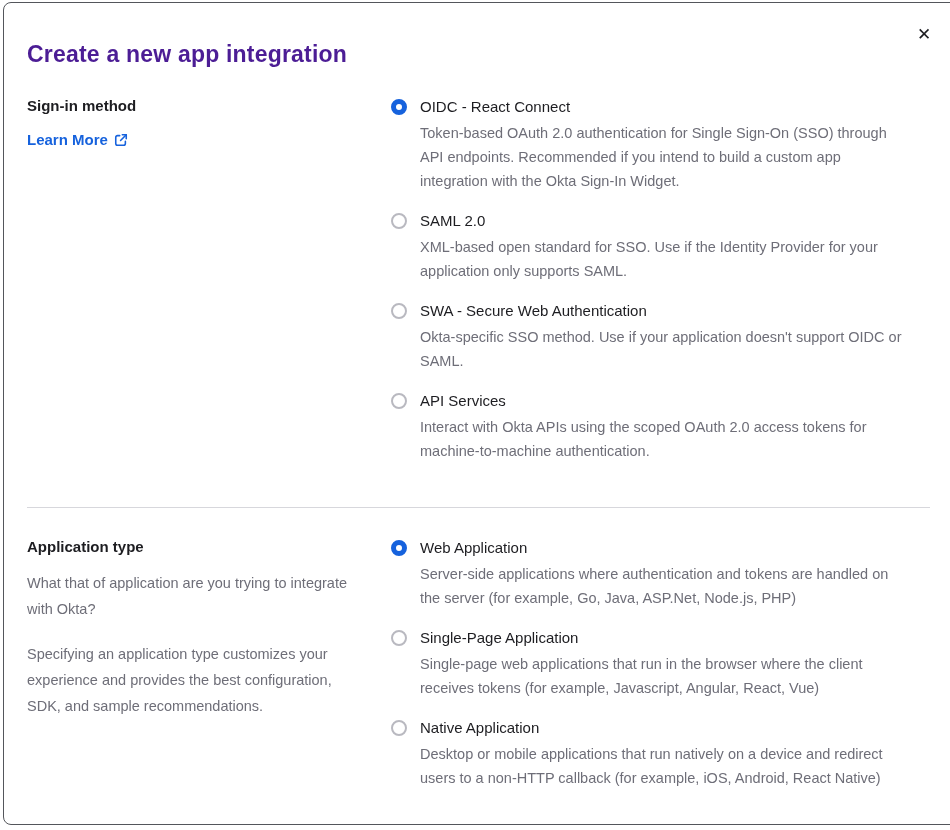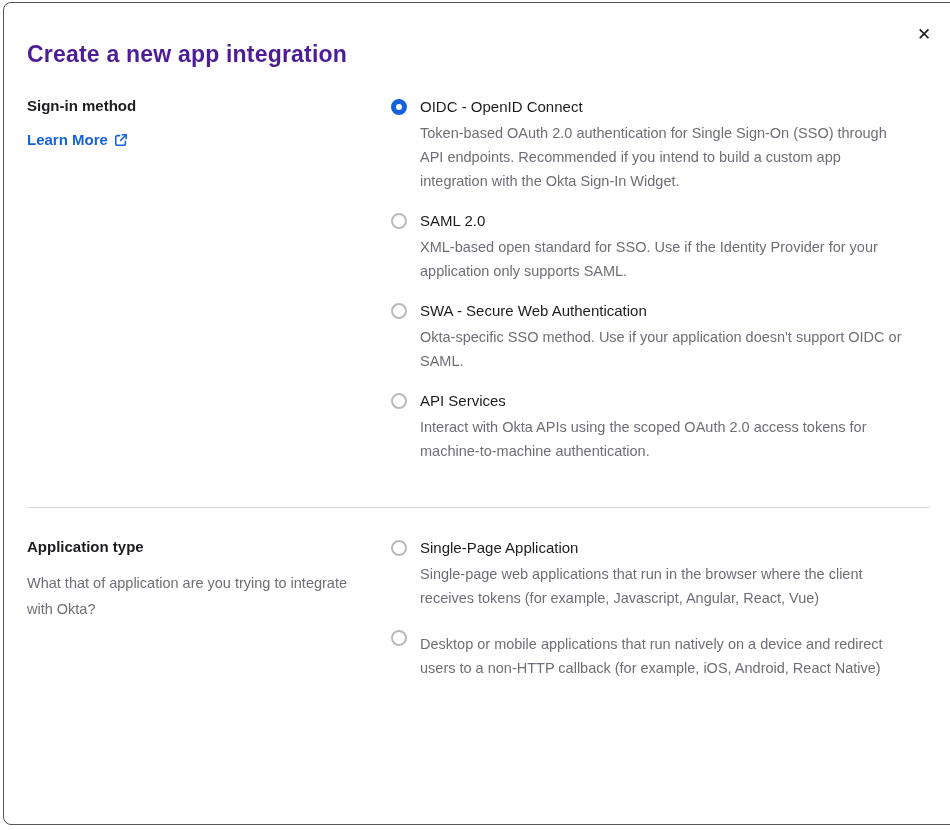--- a/index.html
+++ b/index.html
@@ -58,21 +58,21 @@
               <path d="M14 2 7.5 8.5"></path>
             </svg>
           </span>
         </a>
       </div>
       <div class="col-right">
 
         <div class="option">
           <span class="radio selected"></span>
           <div>
-            <div class="option-label">OIDC - OpenID Connect</div>
+            <div class="option-label">OIDC - React Connect</div>
             <div class="option-desc">Token-based OAuth 2.0 authentication for Single Sign-On (SSO) through API endpoints. Recommended if you intend to build a custom app integration with the Okta Sign-In Widget.</div>
           </div>
         </div>
 
         <div class="option">
           <span class="radio"></span>
           <div>
             <div class="option-label">SAML 2.0</div>
             <div class="option-desc">XML-based open standard for SSO. Use if the Identity Provider for your application only supports SAML.</div>
           </div>
@@ -96,35 +96,44 @@
 
       </div>
     </div>
 
     <hr class="divider">
 
     <div class="section-row" style="margin-top:0;justify-content:space-between;">
       <div class="col-left">
         <div class="field-label">Application type</div>
         <p class="muted-para">What that of application are you trying to integrate with Okta?</p>
+        <p class="muted-para">Specifying an application type customizes your experience and provides the best configuration, SDK, and sample recommendations.</p>
       </div>
       <div class="col-right">
 
+        <div class="option">
+          <span class="radio selected"></span>
+          <div>
+            <div class="option-label">Web Application</div>
+            <div class="option-desc">Server-side applications where authentication and tokens are handled on the server (for example, Go, Java, ASP.Net, Node.js, PHP)</div>
+          </div>
+        </div>
 
         <div class="option">
           <span class="radio"></span>
           <div>
             <div class="option-label">Single-Page Application</div>
             <div class="option-desc">Single-page web applications that run in the browser where the client receives tokens (for example, Javascript, Angular, React, Vue)</div>
           </div>
         </div>
 
         <div class="option">
           <span class="radio"></span>
           <div>
+            <div class="option-label">Native Application</div>
             <div class="option-desc">Desktop or mobile applications that run natively on a device and redirect users to a non-HTTP callback (for example, iOS, Android, React Native)</div>
           </div>
         </div>
 
       </div>
     </div>
 
   </div>
 </div>
 

